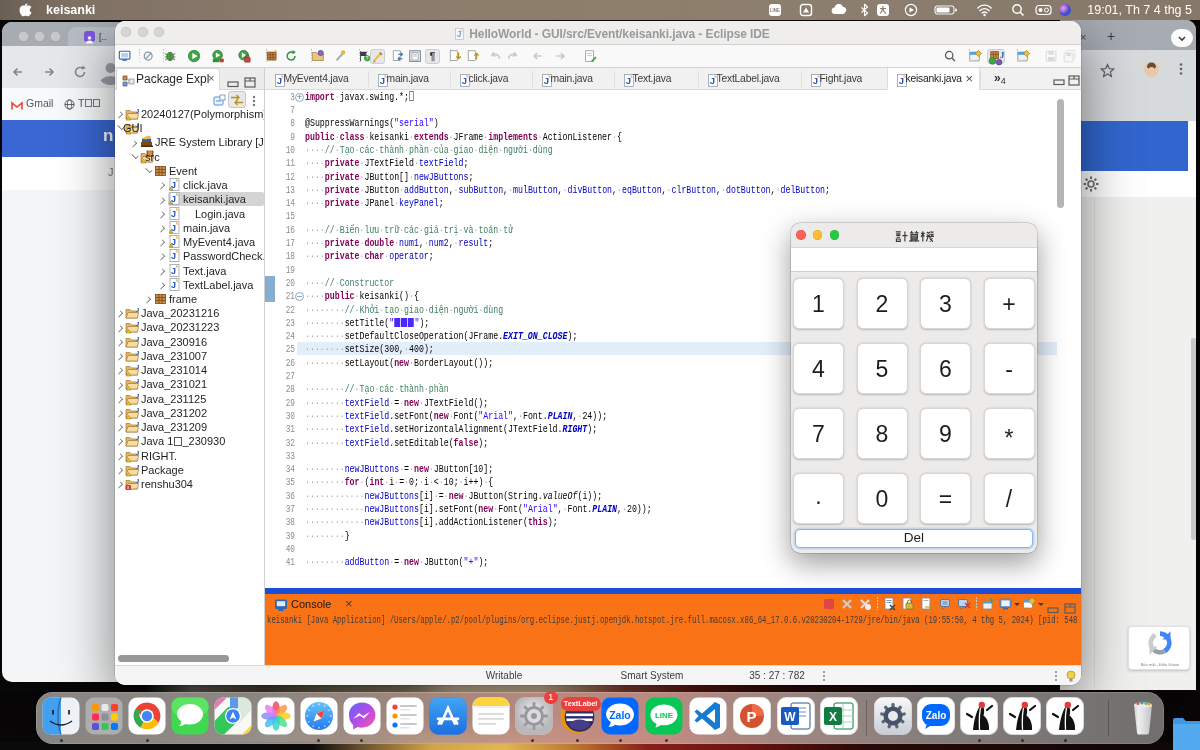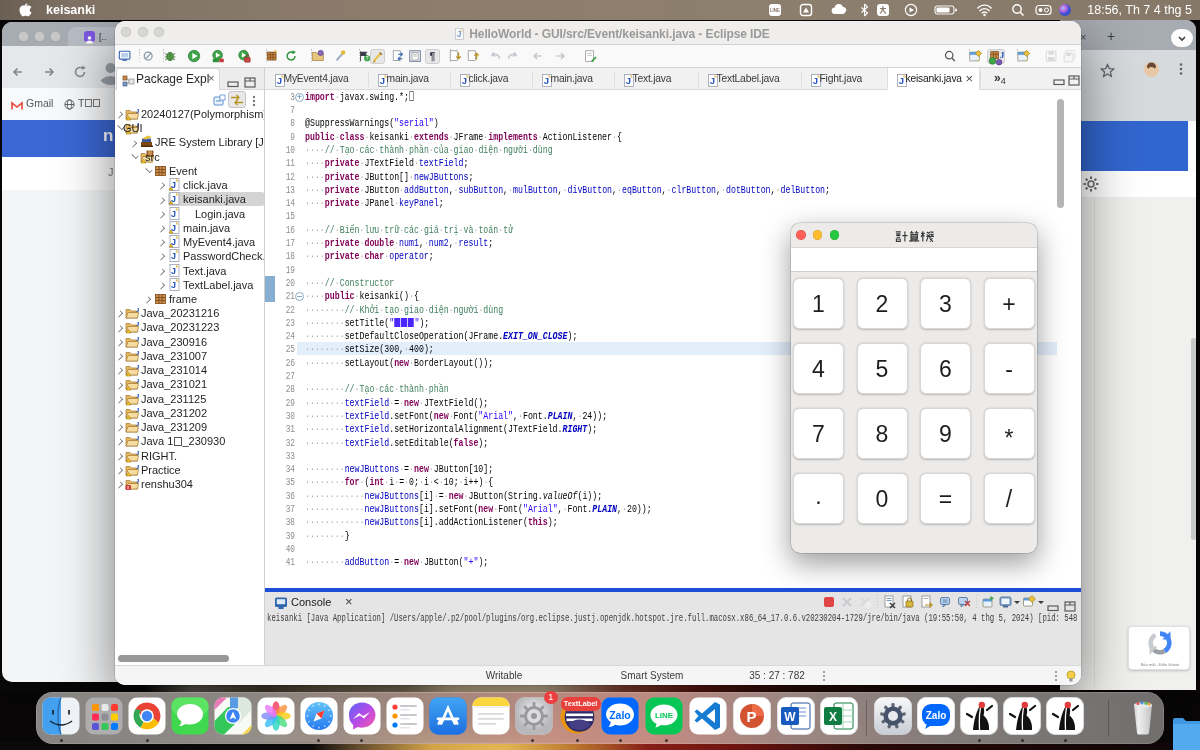--- a/index.html
+++ b/index.html
@@ -45,21 +45,21 @@
 #code i{font-style:normal;color:#a6a6a6}
 #code .k{color:#7f0055;font-weight:bold}
 #code .s{color:#2a00ff}
 #code .c{color:#3f7f5f}
 #code .f{color:#0000c0}
 #code .st{color:#0000c0;font-weight:bold;font-style:italic}
 #code .sm{font-style:italic}
 #lnum{position:absolute;left:140px;top:69.8px;width:40px;text-align:right;font-family:"Liberation Mono",monospace;font-size:10.5px;line-height:13.3px;color:#8c8c8c;transform:scaleX(.74);transform-origin:100% 0;white-space:pre}
 .fold{position:absolute;width:9px;height:9px;border:1px solid #88aac8;border-radius:50%;background:#fff;color:#4a7aaa;font-size:9px;line-height:7.5px;text-align:center}
 
-#console{position:absolute;left:150px;top:567px;width:816px;height:77px;background:#e5e5e5;border-top:4px solid #1d4ed8}
+#console{position:absolute;left:150px;top:567px;width:816px;height:77px;background:#f97316;border-top:6px solid #1d4ed8}
 
 #estatus{position:absolute;left:0;top:644px;width:966px;height:20px;background:#f5f5f5;border-top:1px solid #d9d9d9;font-size:10px;color:#3c3c3c}
 
 #calc{position:absolute;left:791px;top:223px;width:246px;height:330px;border-radius:9px;background:#ECEBE9;
  box-shadow:0 10px 28px 1px rgba(0,0,0,.38),0 0 0 .5px rgba(0,0,0,.25);overflow:hidden}
 #calc .cbtn{position:absolute;width:51px;height:51px;background:#fff;border:.5px solid #d9d7d5;border-radius:6px;
  box-shadow:0 .5px 2px rgba(0,0,0,.22);font-size:23px;color:#1d1d1f;text-align:center;line-height:51px}
 
 #dock{position:absolute;left:36px;top:692px;width:1128px;height:52px;border-radius:17px;
  background:linear-gradient(90deg,rgba(150,148,146,.9) 0%,rgba(156,150,144,.88) 20%,rgba(180,152,141,.88) 33%,rgba(203,152,140,.9) 46%,rgba(206,152,142,.9) 55%,rgba(172,151,146,.88) 67%,rgba(140,136,134,.9) 80%,rgba(122,120,119,.92) 100%);
@@ -611,21 +611,21 @@
           <div class="lbl" style="left:26px">RIGHT.</div>
         </div>
         <div class="trow" style="top:394.75px">
           <div class="tarr arr-r" style="left:2px;top:3.2px"></div>
           <div class="abs" style="left:10px;top:0px;width:14px;height:14px"><svg width="14" height="14" viewBox="0 0 14 14" style="">
               <path d="M1,3.5 L5,3.5 L6.5,5 L12.5,5 L12.5,12 L1,12 Z" fill="#e8b65e" stroke="#a07830" stroke-width=".7"></path>
               <path d="M1,12 L3,6.5 L13.5,6.5 L12.5,12 Z" fill="#f7dca2" stroke="#a07830" stroke-width=".7"></path>
               <text x="11" y="5.5" font-size="7" font-weight="bold" fill="#2456c4" font-family="Liberation Serif">J</text>
               <polygon points="1,13 6,13 3.5,9.5" fill="#f7c52c" stroke="#9a7b0a" stroke-width=".6"></polygon>
             </svg></div>
-          <div class="lbl" style="left:26px">Practice</div>
+          <div class="lbl" style="left:26px">Package</div>
         </div>
         <div class="trow" style="top:408.98px">
           <div class="tarr arr-r" style="left:2px;top:3.2px"></div>
           <div class="abs" style="left:10px;top:0px;width:14px;height:14px"><svg width="14" height="14" viewBox="0 0 14 14" style="">
               <path d="M1,3.5 L5,3.5 L6.5,5 L12.5,5 L12.5,12 L1,12 Z" fill="#e8b65e" stroke="#a07830" stroke-width=".7"></path>
               <path d="M1,12 L3,6.5 L13.5,6.5 L12.5,12 Z" fill="#f7dca2" stroke="#a07830" stroke-width=".7"></path>
               <text x="11" y="5.5" font-size="7" font-weight="bold" fill="#2456c4" font-family="Liberation Serif">J</text>
               <rect x="0.5" y="8" width="5.5" height="5" rx="1" fill="#d03a3a"></rect>
               <text x="3.2" y="12.2" font-size="4.5" fill="#fff" text-anchor="middle" font-family="Liberation Sans">x</text>
             </svg></div>
@@ -909,28 +909,29 @@
       <div class="cbtn" style="left:129.0px;top:120px;font-size:23px;line-height:51px">6</div>
       <div class="cbtn" style="left:192.5px;top:120px;font-size:23px;line-height:51px">-</div>
       <div class="cbtn" style="left:2.0px;top:185px;font-size:23px;line-height:51px">7</div>
       <div class="cbtn" style="left:65.5px;top:185px;font-size:23px;line-height:51px">8</div>
       <div class="cbtn" style="left:129.0px;top:185px;font-size:23px;line-height:51px">9</div>
       <div class="cbtn" style="left:192.5px;top:185px;font-size:23px;line-height:58px">*</div>
       <div class="cbtn" style="left:2.0px;top:250px;font-size:23px;line-height:44px">.</div>
       <div class="cbtn" style="left:65.5px;top:250px;font-size:23px;line-height:51px">0</div>
       <div class="cbtn" style="left:129.0px;top:250px;font-size:23px;line-height:51px">=</div>
       <div class="cbtn" style="left:192.5px;top:250px;font-size:23px;line-height:51px">/</div>
+      <div class="abs" style="left:4px;top:306px;width:238px;height:19px;background:#fff;border:1px solid #88b4e8;border-radius:5px;box-shadow:0 0 0 1.5px rgba(136,180,232,.4);font-size:13.5px;color:#1c1c1e;text-align:center;line-height:16px">Del</div>
     </div>
 <div id="menubar">
       <div class="abs" style="left:19px;top:3px"><svg width="13" height="14" viewBox="0 0 13 14" style="">
           <path d="M10.7,7.6 c0,-1.6 0.9,-2.8 1.9,-3.5 c-0.8,-1.1 -2,-1.6 -3.1,-1.6 c-1.3,0 -2.1,0.6 -2.7,0.6 c-0.6,0 -1.5,-0.6 -2.6,-0.6 C2.2,2.5 0.5,4.2 0.5,7 c0,2.9 2.1,6.3 3.7,6.3 c0.7,0 1.3,-0.5 2.4,-0.5 c1.1,0 1.5,0.5 2.4,0.5 c1.7,0 3.4,-3.3 3.5,-4.1 C11.6,9 10.7,8.5 10.7,7.6 Z" fill="#fff"></path>
           <path d="M8.4,0.3 c0.1,0.9 -0.3,1.7 -0.8,2.3 C7,3.3 6.2,3.7 5.4,3.7 C5.3,2.9 5.7,2 6.2,1.5 C6.8,0.8 7.7,0.4 8.4,0.3 Z" fill="#fff"></path>
         </svg></div>
       <div class="appname">keisanki</div>
-      <div class="clock">18:56, Th 7 4 thg 5</div>
+      <div class="clock">19:01, Th 7 4 thg 5</div>
       <div class="mbi" style="left:768px"><svg width="14" height="14" viewBox="0 0 14 14" style="">
           <rect x="1" y="1" width="12" height="12" rx="3" fill="#fff"></rect>
           <text x="7" y="9.3" font-size="4.5" font-weight="bold" fill="#8a7b6c" text-anchor="middle" font-family="Liberation Sans">LINE</text>
         </svg></div>
       <div class="mbi" style="left:799px"><svg width="14" height="14" viewBox="0 0 14 14" style="">
           <rect x="1.5" y="1.5" width="11" height="11" rx="2.5" fill="none" stroke="#fff" stroke-width="1.4"></rect>
           <polygon points="7,4.5 10,9.5 4,9.5" fill="#fff"></polygon>
         </svg></div>
       <div class="mbi" style="left:830px"><svg width="20" height="14" viewBox="0 0 20 14" style="">
           <path d="M5,11 a3.2,3.2 0 0 1 -0.3,-6.4 a4.2,4.2 0 0 1 8.2,-0.6 a3,3 0 0 1 2.3,5.3 a3,3 0 0 1 -2.2,1.7 Z" fill="#fff"></path>

